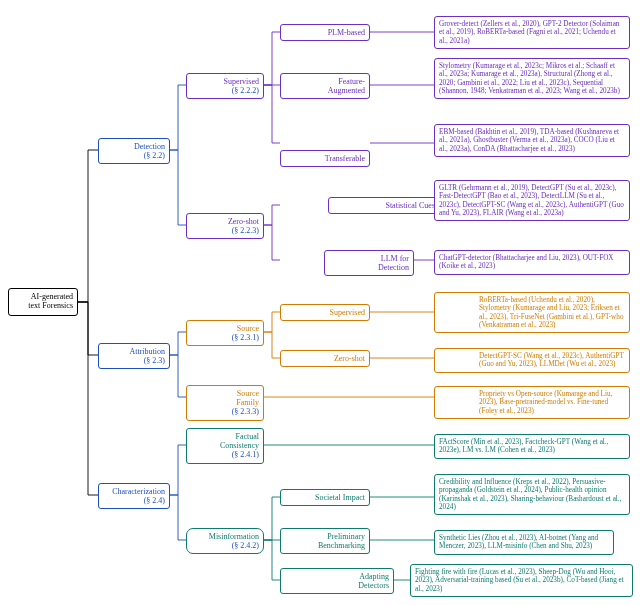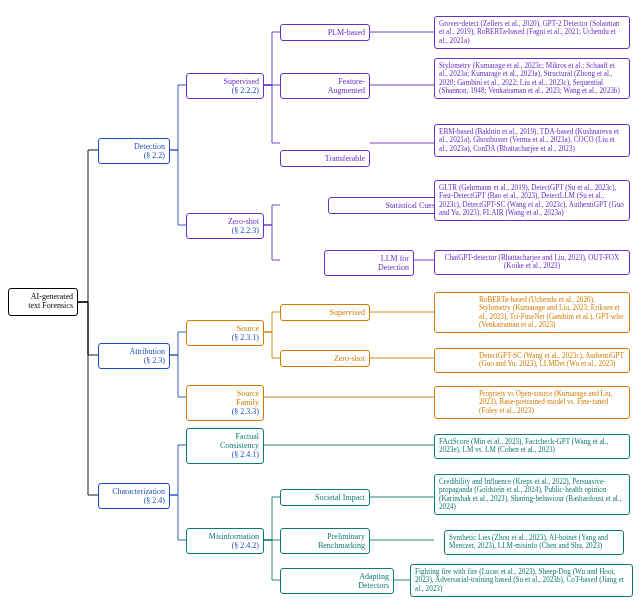--- a/index.html
+++ b/index.html
@@ -151,42 +151,42 @@
   <span class="lnk">(§ 2.3.1)</span>
 </div>
 <div class="node orn" style="left:186px; top:385px; width:78px;">
   <span>Source Family</span><br>
   <span class="lnk">(§ 2.3.3)</span>
 </div>
 <div class="node teal" style="left:186px; top:428px; width:78px;">
   <span>Factual<br>Consistency</span><br>
   <span class="lnk">(§ 2.4.1)</span>
 </div>
-<div class="node teal" style="left:186px; top:528px; width:78px;">
+<div class="node teal" style="left:186px; top:528px; width:78px;border-radius:7px;">
   <span>Misinformation</span><br>
   <span class="lnk">(§ 2.4.2)</span>
 </div>
 
 <div class="node pur" style="left:280px; top:24px;  width:90px;"><span>PLM-based</span></div>
 <div class="node pur" style="left:280px; top:73px;  width:90px;"><span>Feature-<br>Augmented</span></div>
 <div class="node pur" style="left:280px; top:150px; width:90px;"><span>Transferable</span></div>
 <div class="node pur" style="left:280px; top:197px; width:112px;margin-left:48px;"><span>Statistical Cues</span></div>
 <div class="node pur" style="left:280px; top:250px; width:90px;margin-left:44px;"><span>LLM for<br>Detection</span></div>
 <div class="node orn" style="left:280px; top:304px; width:90px;"><span>Supervised</span></div>
 <div class="node orn" style="left:280px; top:350px; width:90px;"><span>Zero-shot</span></div>
 <div class="node teal" style="left:280px; top:489px; width:90px;"><span>Societal Impact</span></div>
 <div class="node teal" style="left:280px; top:528px; width:90px;"><span>Preliminary<br>Benchmarking</span></div>
 <div class="node teal" style="left:280px; top:568px; width:114px;"><span>Adapting<br>Detectors</span></div>
 
 <div class="node leaf pur" style="left:434px; top:16px;  width:196px;"><span>Grover-detect (Zellers et al., 2020), GPT-2 Detector (Solaiman et al., 2019), RoBERTa-based (Fagni et al., 2021; Uchendu et al., 2021a)</span></div>
 <div class="node leaf pur" style="left:434px; top:58px;  width:196px;"><span>Stylometry (Kumarage et al., 2023c; Mikros et al.; Schaaff et al., 2023a; Kumarage et al., 2023a), Structural (Zhong et al., 2020; Gambini et al., 2022; Liu et al., 2023c), Sequential (Shannon, 1948; Venkatraman et al., 2023; Wang et al., 2023b)</span></div>
 <div class="node leaf pur" style="left:434px; top:124px; width:196px;"><span>EBM-based (Bakhtin et al., 2019), TDA-based (Kushnareva et al., 2021a), Ghostbuster (Verma et al., 2023a), COCO (Liu et al., 2023a), ConDA (Bhattacharjee et al., 2023)</span></div>
 <div class="node leaf pur" style="left:434px; top:180px; width:196px;"><span>GLTR (Gehrmann et al., 2019), DetectGPT (Su et al., 2023c), Fast-DetectGPT (Bao et al., 2023), DetectLLM (Su et al., 2023c), DetectGPT-SC (Wang et al., 2023c), AuthentiGPT (Guo and Yu, 2023), FLAIR (Wang et al., 2023a)</span></div>
-<div class="node leaf pur" style="left:434px; top:250px; width:196px;text-align:center;"><span>ChatGPT-detector (Bhattacharjee and Liu, 2023), OUT-FOX (Koike et al., 2023)</span></div>
+<div class="node leaf pur" style="left:434px; top:250px; width:196px;"><span>ChatGPT-detector (Bhattacharjee and Liu, 2023), OUT-FOX (Koike et al., 2023)</span></div>
 <div class="node leaf orn" style="left:434px; top:292px; width:196px;"><span>RoBERTa-based (Uchendu et al., 2020), Stylometry (Kumarage and Liu, 2023; Eriksen et al., 2023), Tri-FuseNet (Gambini et al.), GPT-who (Venkatraman et al., 2023)</span></div>
 <div class="node leaf orn" style="left:434px; top:348px; width:196px;"><span>DetectGPT-SC (Wang et al., 2023c), AuthentiGPT (Guo and Yu, 2023), LLMDet (Wu et al., 2023)</span></div>
 <div class="node leaf orn" style="left:434px; top:386px; width:196px;"><span>Propriety vs Open-source (Kumarage and Liu, 2023), Base-pretrained-model vs. Fine-tuned (Foley et al., 2023)</span></div>
 <div class="node leaf teal" style="left:434px; top:434px; width:196px;"><span>FActScore (Min et al., 2023), Factcheck-GPT (Wang et al., 2023e), LM vs. LM (Cohen et al., 2023)</span></div>
 <div class="node leaf teal" style="left:434px; top:474px; width:196px;"><span>Credibility and Influence (Kreps et al., 2022), Persuasive-propaganda (Goldstein et al., 2024), Public-health opinion (Karinshak et al., 2023), Sharing-behaviour (Bashardoust et al., 2024)</span></div>
-<div class="node leaf teal" style="left:434px; top:530px; width:180px;margin-left:10px;"><span>Synthetic Lies (Zhou et al., 2023), AI-botnet (Yang and Menczer, 2023), LLM-misinfo (Chen and Shu, 2023)</span></div>
+<div class="node leaf teal" style="left:434px; top:530px; width:180px;"><span>Synthetic Lies (Zhou et al., 2023), AI-botnet (Yang and Menczer, 2023), LLM-misinfo (Chen and Shu, 2023)</span></div>
 <div class="node leaf teal" style="left:410px; top:564px; width:223px;"><span>Fighting fire with fire (Lucas et al., 2023), Sheep-Dog (Wu and Hooi, 2023), Adversarial-training based (Su et al., 2023b), CoT-based (Jiang et al., 2023)</span></div>
 
 </div>
 
 </body></html>

